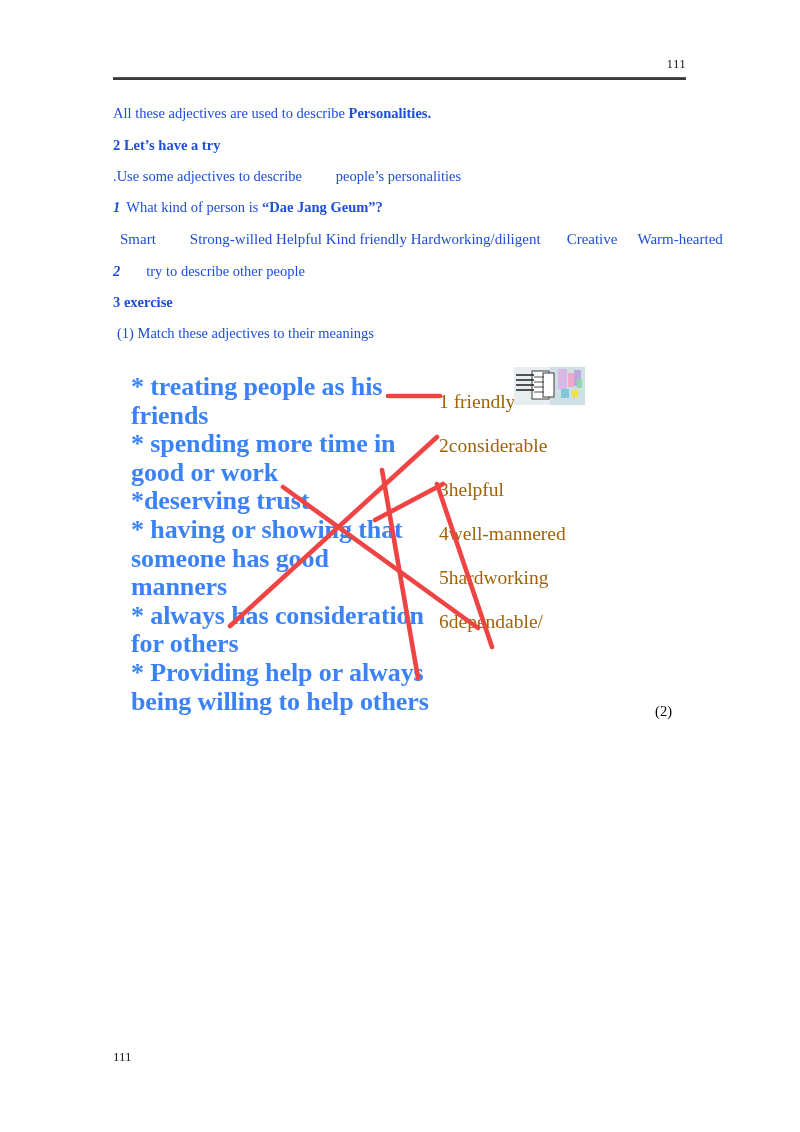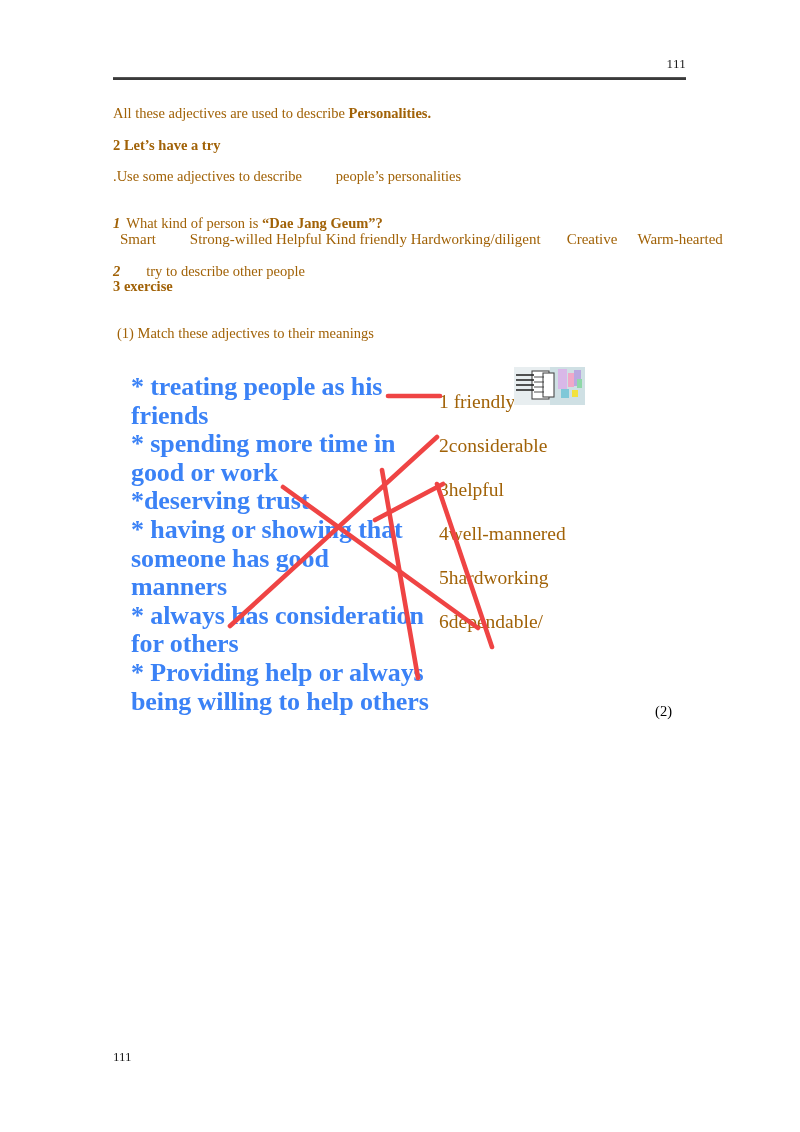--- a/index.html
+++ b/index.html
@@ -41,32 +41,32 @@
     border-top: 1px solid #555555;
     border-bottom: 2px solid #3a3a3a;
     box-sizing: border-box;
   }
 
   
   .line {
     position: absolute;
     font-size: 14.5px;
     line-height: 1.25;
-    color: #a16207;
+    color: #1d4ed8;
     white-space: pre;
   }
   .bold { font-weight: bold; }
 
   #intro-line      { left: 113px; top: 104px; }
   #section2-head   { left: 113px; top: 136px; font-weight: bold; }
   #use-adjectives  { left: 113px; top: 167px; }
-  #q1-line         { left: 113px; top: 198px; margin-top: 16px; }
+  #q1-line         { left: 113px; top: 198px; }
   #adj-list        { left: 120px; top: 230px; font-size: 15px; }
   #q2-line         { left: 113px; top: 262px; }
-  #section3-head   { left: 113px; top: 277px; font-weight: bold; }
+  #section3-head   { left: 113px; top: 293px; font-weight: bold; }
   #match-instr     { left: 117px; top: 324px; }
 
   .marker-num {
     font-weight: bold;
     font-style: italic;
     margin-right: 6px;
   }
   .gap-sm { display: inline-block; width: 20px; }
   .gap-md { display: inline-block; width: 34px; }
   .gap-lg { display: inline-block; width: 26px; }

